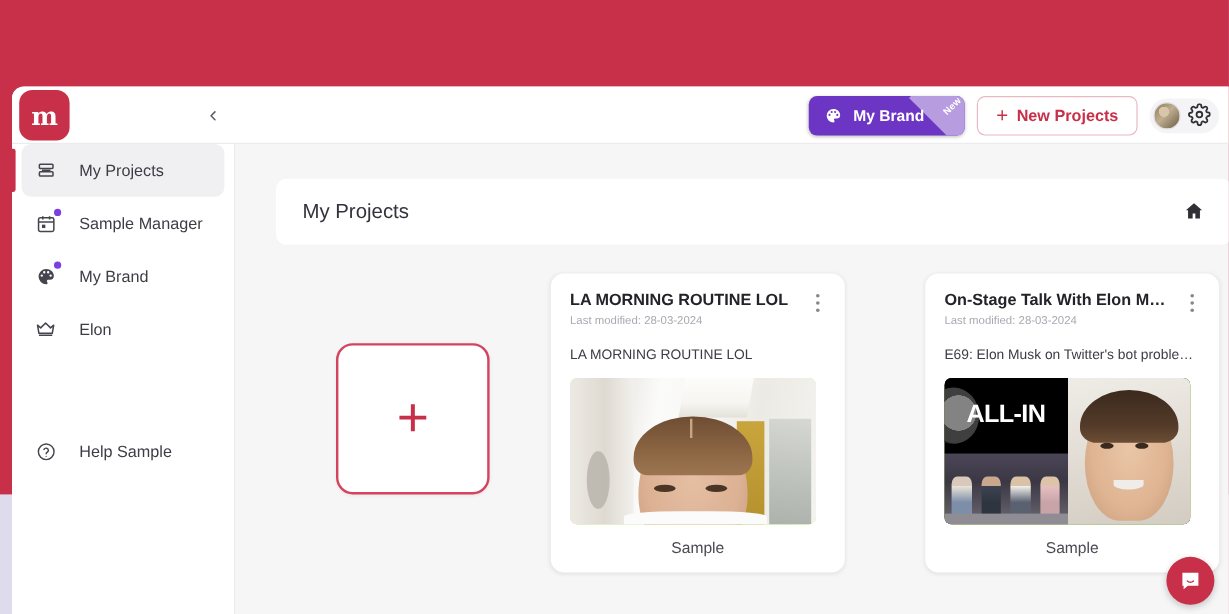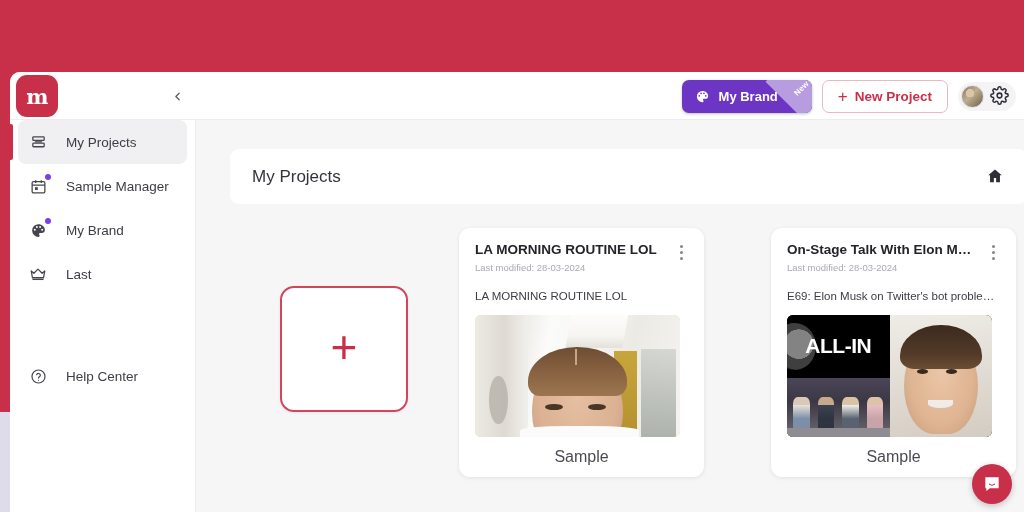--- a/index.html
+++ b/index.html
@@ -443,21 +443,21 @@
     width: 24%; height: 7%;
     background: #f0ece9;
     border-radius: 0 0 50% 50%;
   }
 
   .card-footer {
     height: 40px;
     display: flex;
     align-items: center;
     justify-content: center;
-    font-size: 16px;
+    font-size: 13px;
     color: #4a4a53;
   }
 
   
   .chat-bubble {
     position: absolute;
     right: 12px; bottom: 8px;
     width: 40px; height: 40px;
     border-radius: 50%;
     background: #c8304a;
@@ -494,21 +494,21 @@
             <path d="M12 3a9 9 0 0 0 0 18c.9 0 1.6-.7 1.6-1.6 0-.4-.2-.8-.4-1.1-.3-.3-.4-.6-.4-1 0-.9.7-1.6 1.6-1.6h1.9A4.7 4.7 0 0 0 21 11C21 6.6 16.97 3 12 3zM6.8 12.2a1.4 1.4 0 1 1 0-2.8 1.4 1.4 0 0 1 0 2.8zm2.9-3.9a1.4 1.4 0 1 1 0-2.8 1.4 1.4 0 0 1 0 2.8zm4.6 0a1.4 1.4 0 1 1 0-2.8 1.4 1.4 0 0 1 0 2.8zm2.9 3.9a1.4 1.4 0 1 1 0-2.8 1.4 1.4 0 0 1 0 2.8z"></path>
           </svg>
         </span>
         <span class="label">My Brand</span>
         <span class="ribbon"></span>
         <span class="ribbon-text">New</span>
       </div>
 
       <div class="newproj-btn">
         <span class="plus">+</span>
-        <span>New Project</span>
+        <span>New Projects</span>
       </div>
 
       <div class="user-pill">
         <div class="avatar"></div>
         <span class="gear">
           <svg width="19" height="19" viewBox="0 0 24 24" fill="none" stroke="currentColor" stroke-width="1.9">
             <circle cx="12" cy="12" r="3"></circle>
             <path d="M19.4 15a1.65 1.65 0 0 0 .33 1.82l.06.06a2 2 0 1 1-2.83 2.83l-.06-.06a1.65 1.65 0 0 0-1.82-.33 1.65 1.65 0 0 0-1 1.51V21a2 2 0 1 1-4 0v-.09A1.65 1.65 0 0 0 9 19.4a1.65 1.65 0 0 0-1.82.33l-.06.06a2 2 0 1 1-2.83-2.83l.06-.06a1.65 1.65 0 0 0 .33-1.82 1.65 1.65 0 0 0-1.51-1H3a2 2 0 1 1 0-4h.09A1.65 1.65 0 0 0 4.6 9a1.65 1.65 0 0 0-.33-1.82l-.06-.06a2 2 0 1 1 2.83-2.83l.06.06A1.65 1.65 0 0 0 9 4.6a1.65 1.65 0 0 0 1-1.51V3a2 2 0 1 1 4 0v.09a1.65 1.65 0 0 0 1 1.51 1.65 1.65 0 0 0 1.82-.33l.06-.06a2 2 0 1 1 2.83 2.83l-.06.06A1.65 1.65 0 0 0 19.4 9c.14.33.46.57.82.63H21a2 2 0 1 1 0 4h-.09c-.36.06-.68.3-.82.63z"></path>
           </svg>
         </span>
@@ -555,32 +555,32 @@
     </div>
 
 
     <div class="nav-item">
       <span class="nav-icon">
         <svg width="18" height="18" viewBox="0 0 24 24" fill="none" stroke="currentColor" stroke-width="1.7" stroke-linejoin="round">
           <path d="M3 8l3.5 3L12 5.5 17.5 11 21 8l-1.6 9H4.6z"></path>
           <line x1="4.6" y1="19.2" x2="19.4" y2="19.2"></line>
         </svg>
       </span>
-      <span>Last</span>
+      <span>Elon</span>
     </div>
 
     <div class="nav-item nav-bottom">
       <span class="nav-icon">
         <svg width="17" height="17" viewBox="0 0 24 24" fill="none" stroke="currentColor" stroke-width="1.7" stroke-linecap="round">
           <circle cx="12" cy="12" r="9.2"></circle>
           <path d="M9.4 9.4a2.7 2.7 0 0 1 5.2 1c0 1.8-2.6 2.2-2.6 3.8"></path>
           <circle cx="12" cy="17.3" r=".8" fill="currentColor" stroke="none"></circle>
         </svg>
       </span>
-      <span>Help Center</span>
+      <span>Help Sample</span>
     </div>
 
   </div>
 
   <div class="main">
 
     <div class="page-header">
       <span class="page-title">My Projects</span>
       <span class="home-icon">
         <svg width="18" height="18" viewBox="0 0 24 24" fill="currentColor">

